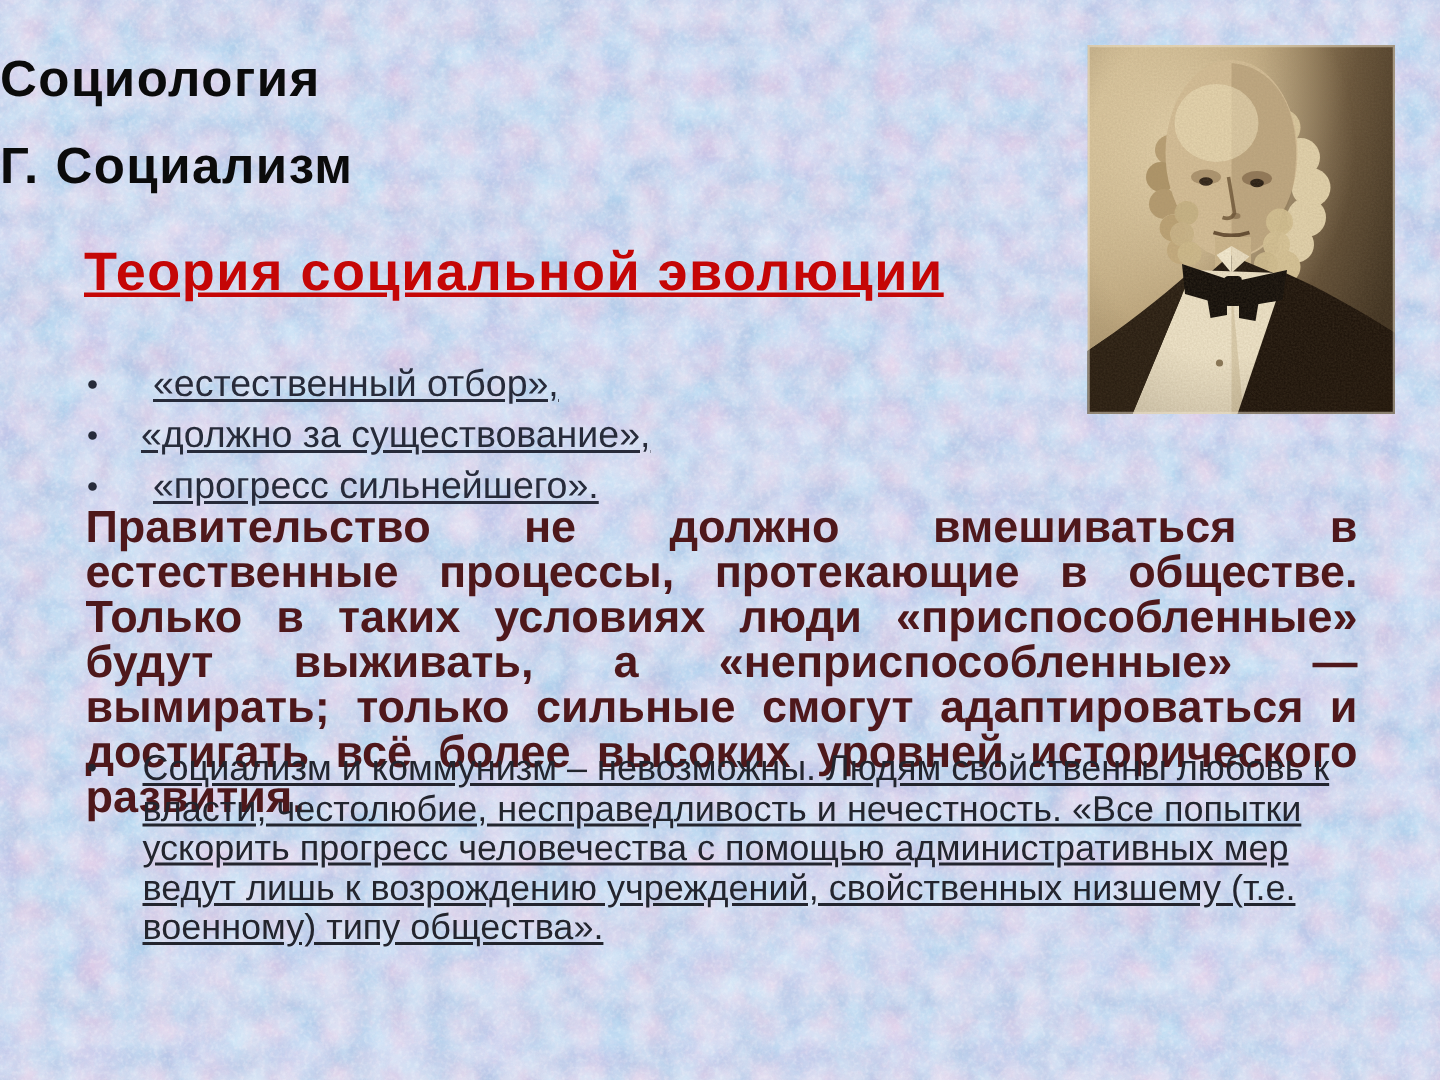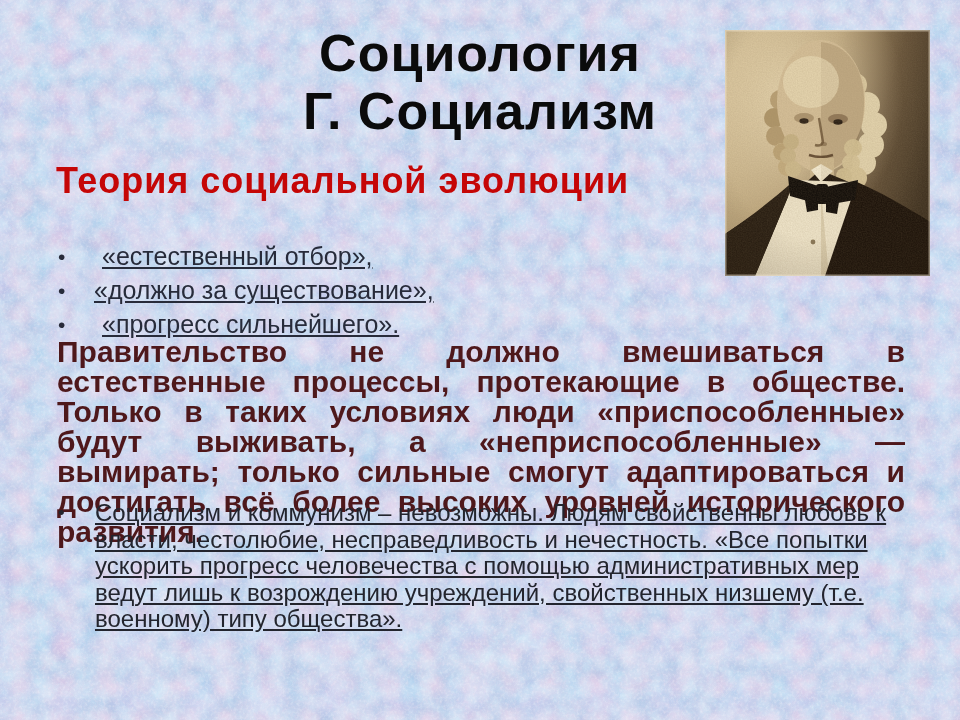--- a/index.html
+++ b/index.html
@@ -16,27 +16,28 @@
       radial-gradient(rgba(238,196,224,0.40) 18%, rgba(0,0,0,0) 60%),
       radial-gradient(rgba(168,216,242,0.45) 20%, rgba(0,0,0,0) 60%),
       radial-gradient(rgba(208,196,236,0.40) 18%, rgba(0,0,0,0) 60%),
       radial-gradient(rgba(255,255,255,0.30) 14%, rgba(0,0,0,0) 55%);
     background-size:41px 37px,53px 47px,67px 59px,29px 31px;
     background-position:0 0,13px 7px,31px 19px,5px 23px;
   }
   .texture{position:absolute;left:0;top:0;width:960px;height:720px;pointer-events:none;}
   .title{
     position:absolute;top:24px;left:0;width:960px;
-    text-align:center;color:#0b0b0b;font-weight:700;
-    font-size:52px;line-height:58px;letter-spacing:1px;
+    color:#0b0b0b;font-weight:700;
+    font-size:34px;line-height:58px;letter-spacing:1px;
   }
   .subtitle{
     position:absolute;top:161px;left:56px;
     color:#c50606;font-weight:700;font-size:36px;line-height:40px;letter-spacing:1px;
     white-space:nowrap;
+    text-decoration:underline;
   }
   .key-terms{position:absolute;top:240px;left:58px;width:640px;color:#272b3a;font-size:25px;}
   .row{display:flex;align-items:flex-start;line-height:33px;margin-bottom:1px;}
   .dot{flex:0 0 36px;font-size:21px;line-height:33px;}
   .row .txt{flex:1;text-decoration:underline;}
   .indent-sm{padding-left:8px;}
   .paragraph{
     position:absolute;top:337px;left:57px;width:848px;
     color:#4e181b;font-weight:700;font-size:30px;line-height:30px;
     text-align:justify;word-spacing:0.12em;

